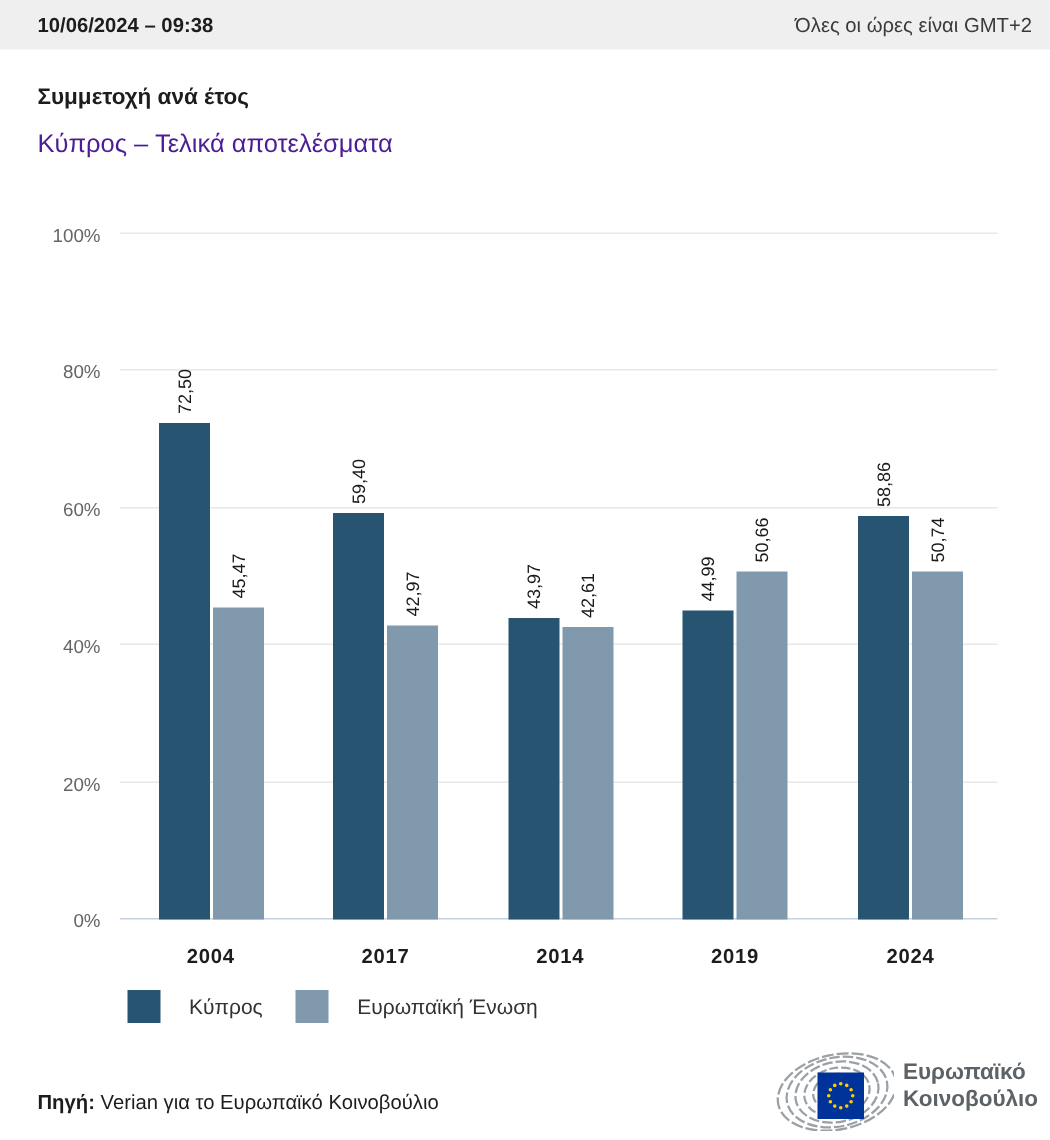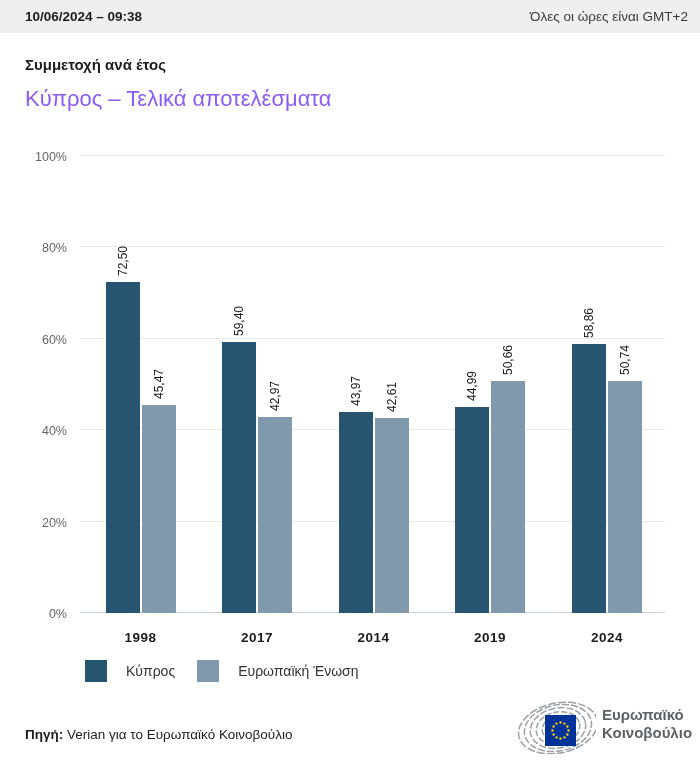--- a/index.html
+++ b/index.html
@@ -2,21 +2,21 @@
 <html><head>
 <meta charset="utf-8">
 <style>
   html,body{margin:0;padding:0;background:#ffffff;}
   body{width:700px;height:760px;position:relative;overflow:hidden;
        font-family:"Liberation Sans", sans-serif;color:#1d1d1b;}
   .top-bar{position:absolute;left:0;top:0;width:700px;height:33px;background:#efefef;}
   .timestamp{position:absolute;left:25px;top:0;line-height:33px;font-size:13.5px;font-weight:700;color:#1d1d1b;}
   .tz-note{position:absolute;right:12px;top:0;line-height:33px;font-size:13.5px;font-weight:400;color:#3a3a3a;margin-left:25px;}
   .page-title{position:absolute;left:25px;top:56px;font-size:15px;font-weight:700;color:#1d1d1b;}
-  .page-subtitle{position:absolute;left:25px;top:86px;font-size:22px;font-weight:400;color:#8b5cf6;}
+  .page-subtitle{position:absolute;left:25px;top:86px;font-size:17px;font-weight:400;color:#4c1d95;}
 
   .plot{position:absolute;left:80px;top:156px;width:585px;height:457px;}
   .gridline{position:absolute;left:0;width:100%;height:0;border-top:1px solid #e8e8e8;z-index:0;}
   .gridline.base{border-top:1px solid #c5d0e0;}
   .ytick{position:absolute;right:calc(100% + 13px);font-size:12.5px;color:#666;white-space:nowrap;z-index:0;}
   .bar{position:absolute;bottom:0;z-index:1;}
   .val-label{position:absolute;z-index:2;font-size:12px;color:#1a1a1a;
              writing-mode:vertical-rl;transform:rotate(180deg);white-space:nowrap;line-height:14px;}
   .xtick{position:absolute;bottom:-32px;width:70px;text-align:center;font-size:13.5px;
          font-weight:700;letter-spacing:0.5px;color:#1d1d1b;}
@@ -53,21 +53,21 @@
     <div class="gridline" style="bottom: 274.2px;"></div>
     <div class="ytick" style="bottom: 266.2px;">60%</div>
     <div class="gridline" style="bottom: 365.6px;"></div>
     <div class="ytick" style="bottom: 357.6px;">80%</div>
     <div class="gridline" style="bottom: 457px;"></div>
     <div class="ytick" style="bottom: 449px;">100%</div>
     <div class="bar" style="left: 25.5px; width: 34px; height: 331.325px; background: rgb(39, 84, 112);"></div>
     <div class="val-label" style="left: 35.5px; bottom: 337.325px;">72,50</div>
     <div class="bar" style="left: 61.5px; width: 34px; height: 207.798px; background: rgb(128, 153, 172);"></div>
     <div class="val-label" style="left: 71.5px; bottom: 213.798px;">45,47</div>
-    <div class="xtick" style="left: 25.5px;">1998</div>
+    <div class="xtick" style="left: 25.5px;">2004</div>
     <div class="bar" style="left: 142px; width: 34px; height: 271.458px; background: rgb(39, 84, 112);"></div>
     <div class="val-label" style="left: 152px; bottom: 277.458px;">59,40</div>
     <div class="bar" style="left: 178px; width: 34px; height: 196.373px; background: rgb(128, 153, 172);"></div>
     <div class="val-label" style="left: 188px; bottom: 202.373px;">42,97</div>
     <div class="xtick" style="left: 142px;">2017</div>
     <div class="bar" style="left: 258.5px; width: 34px; height: 200.943px; background: rgb(39, 84, 112);"></div>
     <div class="val-label" style="left: 268.5px; bottom: 206.943px;">43,97</div>
     <div class="bar" style="left: 294.5px; width: 34px; height: 194.728px; background: rgb(128, 153, 172);"></div>
     <div class="val-label" style="left: 304.5px; bottom: 200.728px;">42,61</div>
     <div class="xtick" style="left: 258.5px;">2014</div>

